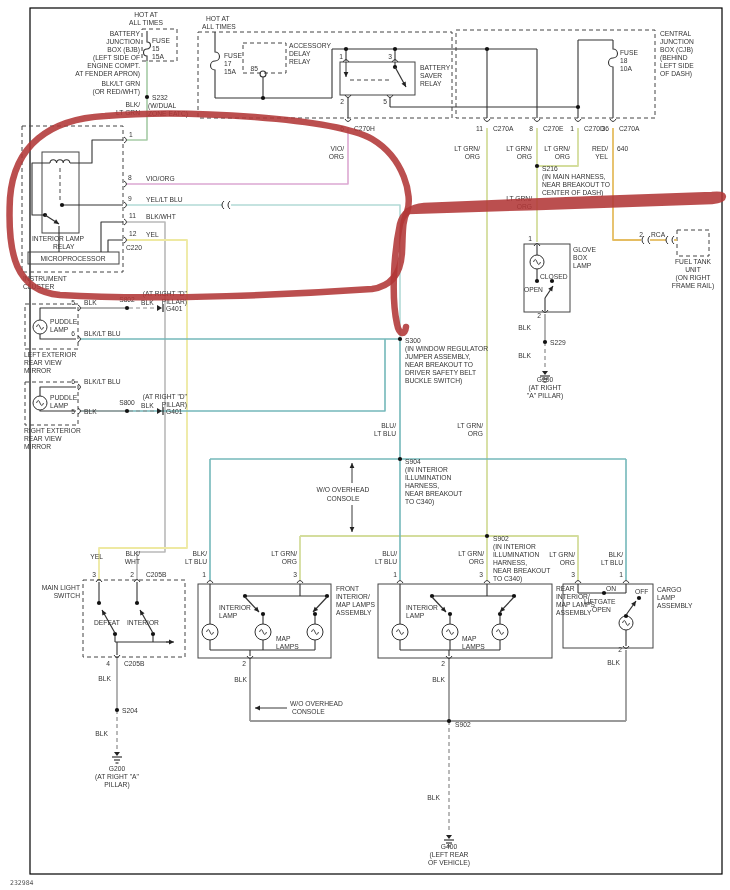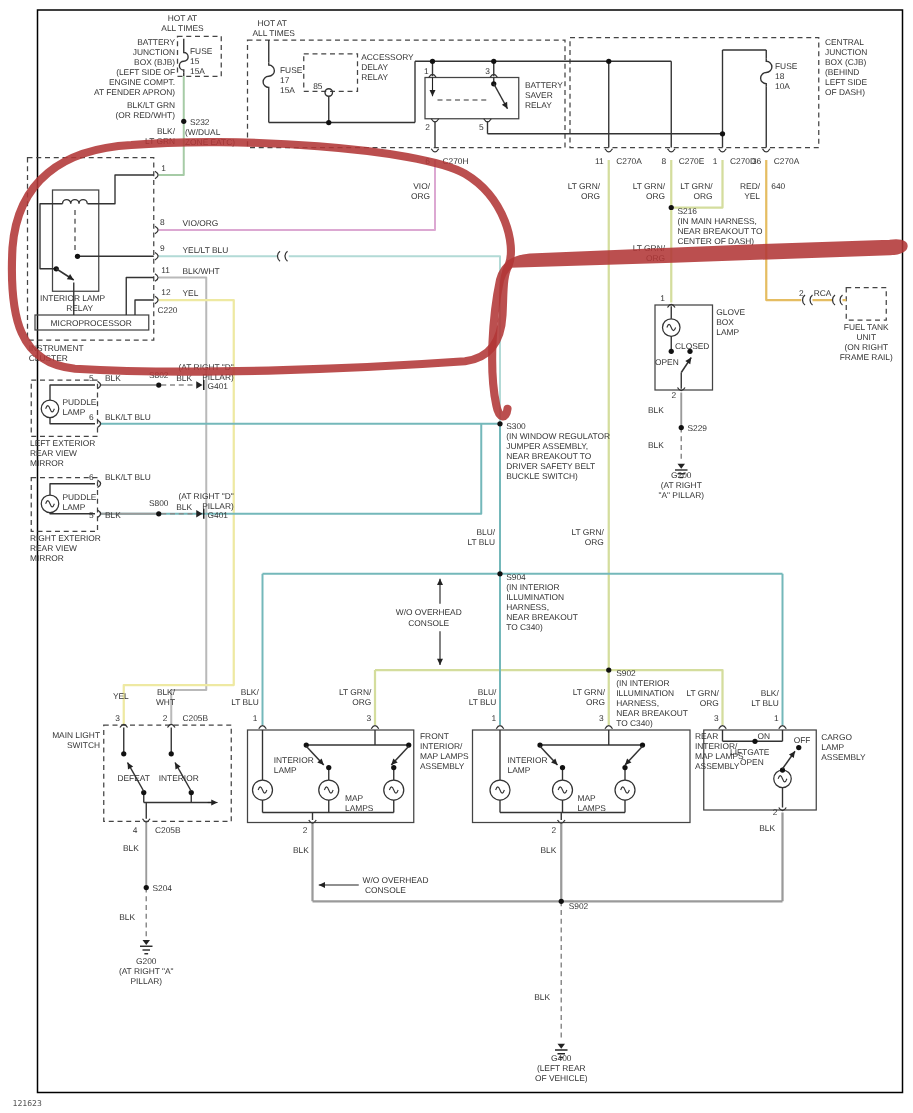--- a/index.html
+++ b/index.html
@@ -496,14 +496,14 @@
       <text x="290" y="706" text-anchor="start" font-size="6.7">W/O OVERHEAD</text>
       <text x="292" y="714" text-anchor="start" font-size="6.7">CONSOLE</text>
       <text x="455" y="727" text-anchor="start" font-size="6.7">S902</text>
       <text x="440" y="800" text-anchor="end" font-size="6.7">BLK</text>
       <text x="449" y="849" text-anchor="middle" font-size="6.7">G400</text>
       <text x="449" y="857" text-anchor="middle" font-size="6.7">(LEFT REAR</text>
       <text x="449" y="865" text-anchor="middle" font-size="6.7">OF VEHICLE)</text>
       <path d="M 105,116 C 50,119 14,145 10,198 C 7,255 16,291 60,295 C 160,301 300,294 372,289 C 393,286 401,272 402,252 C 403,234 402,221 407,212 C 413,196 404,158 372,139 C 335,118 185,109 105,116 Z" fill="none" stroke="#b23737" stroke-width="6.5" stroke-linecap="round" stroke-linejoin="round" opacity="0.88"></path>
       <path d="M 408,211 C 500,208 640,204 712,201 C 726,200 727,193 712,195 C 620,198 480,203 424,206 C 411,207 403,213 400,224 C 394,252 391,296 397,324 C 399,335 405,336 406,327" fill="none" stroke="#b23737" stroke-width="6.5" stroke-linecap="round" stroke-linejoin="round" opacity="0.88"></path>
     </svg>
-  <div class="sheet-num">121623</div>
+  <div class="sheet-num">232984</div>
 </div>
 
 </body></html>

